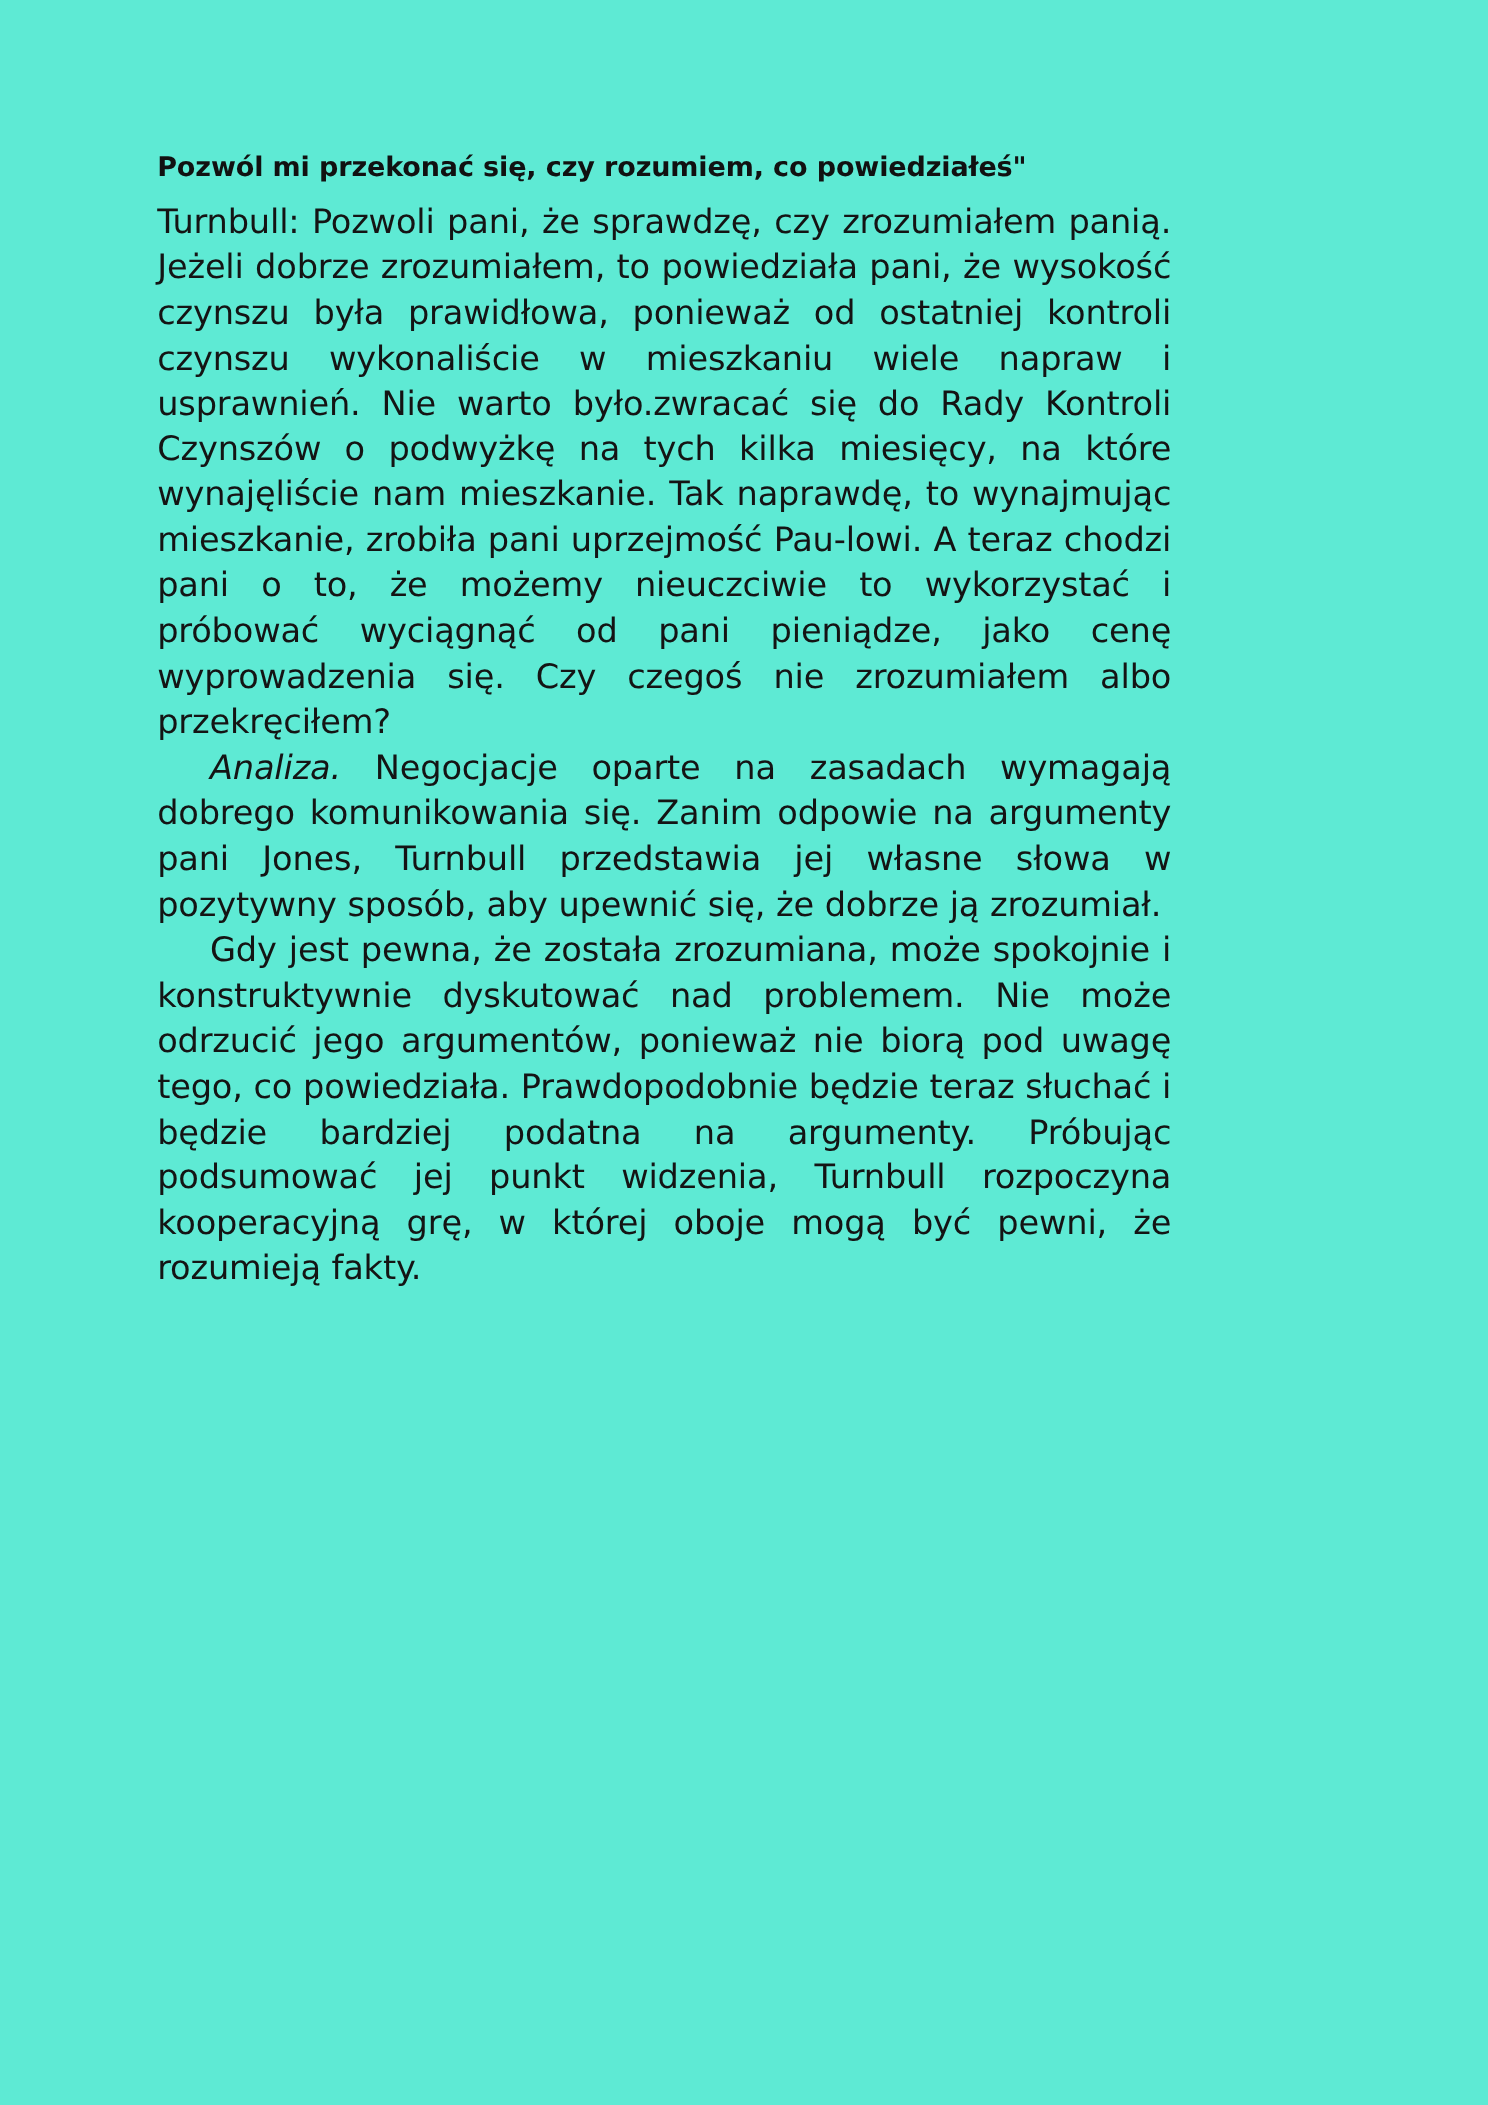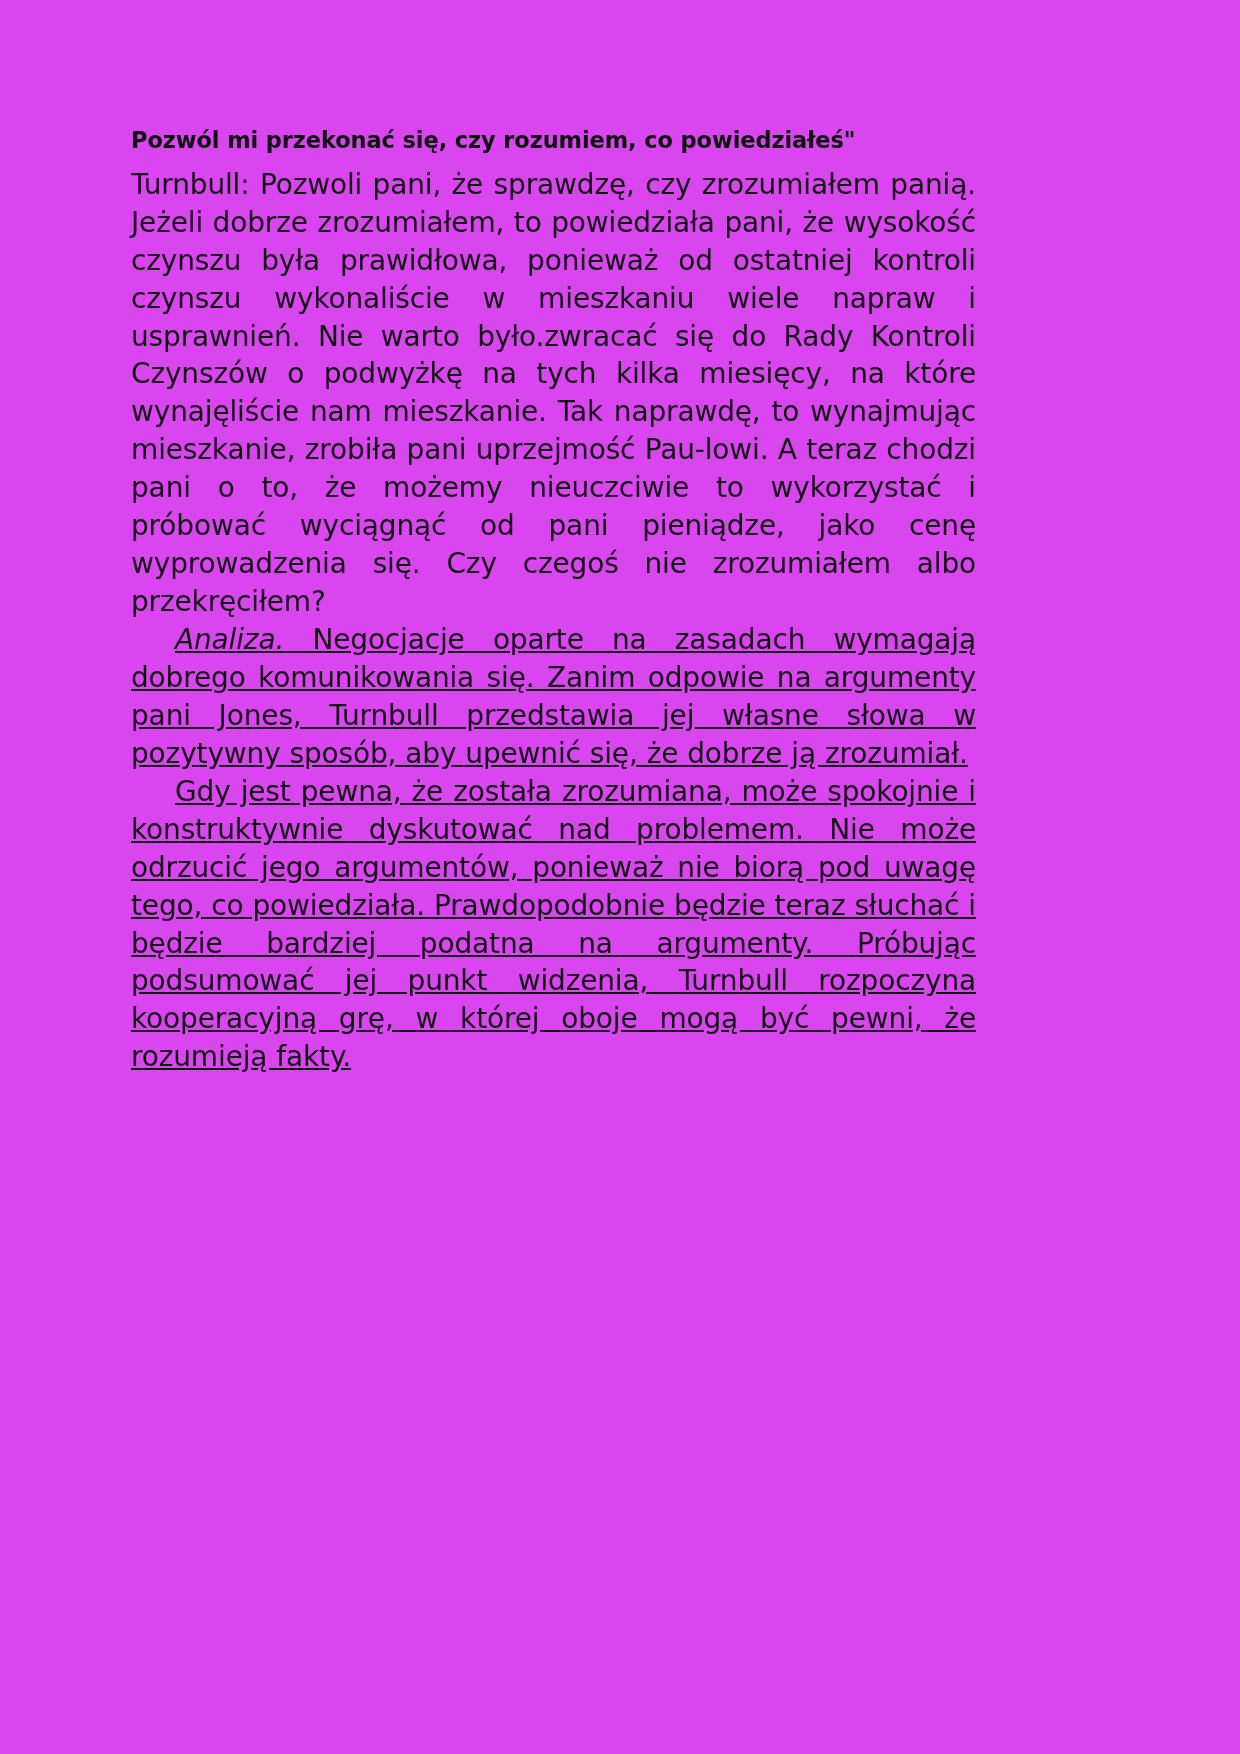--- a/index.html
+++ b/index.html
@@ -15,21 +15,21 @@
     font-family: "DejaVu Sans", sans-serif;
     color: #000000;
     overflow: hidden;
   }
   .page {
     position: absolute;
     left: 0;
     top: 0;
     width: 1240px;
     height: 1754px;
-    background: #d946ef;
+    background: #5eead4;
   }
   .content {
     position: absolute;
     left: 131px;
     top: 126px;
     width: 845px;
   }
   .doc-title {
     font-size: 22.5px;
     font-weight: bold;
@@ -45,21 +45,20 @@
     text-align: justify;
     text-justify: inter-word;
     margin: 0;
     color: #141414;
     letter-spacing: -0.15px;
     word-spacing: 0.2px;
     hyphens: none;
   }
   .para + .para {
     margin-top: 0;
-    text-decoration: underline;
   }
   .indent {
     text-indent: 44px;
   }
   .lead-italic {
     font-style: italic;
   }
   .para-last {
     text-align: justify;
   }

